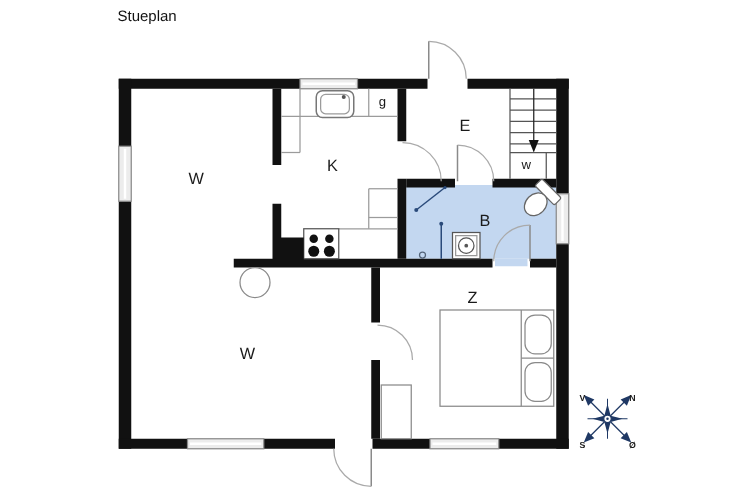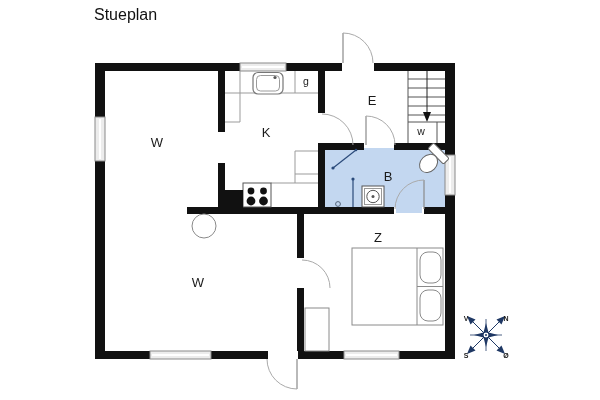--- a/index.html
+++ b/index.html
@@ -1,18 +1,18 @@
 <!DOCTYPE html>
 <html><head>
 <meta charset="utf-8">
 <style>
   html,body{margin:0;padding:0;background:#fff;}
   .page{position:relative;width:600px;height:400px;background:#ffffff;overflow:hidden;
         font-family:"Liberation Sans", sans-serif;}
-  .plan-title{position:absolute;left:94px;top:6px;font-size:16px;color:#111;
+  .plan-title{position:absolute;left:94px;top:6px;font-size:12px;color:#111;
               font-family:"Liberation Sans", sans-serif;}
   svg{position:absolute;left:0;top:0;}
   text{font-family:"Liberation Sans", sans-serif;fill:#1a1a1a;}
   .room-label{font-size:13px;}
   .small-label{font-size:10.5px;}
   .compass-letter{font-size:7px;font-weight:bold;}
 </style>
 </head>
 <body>
 

